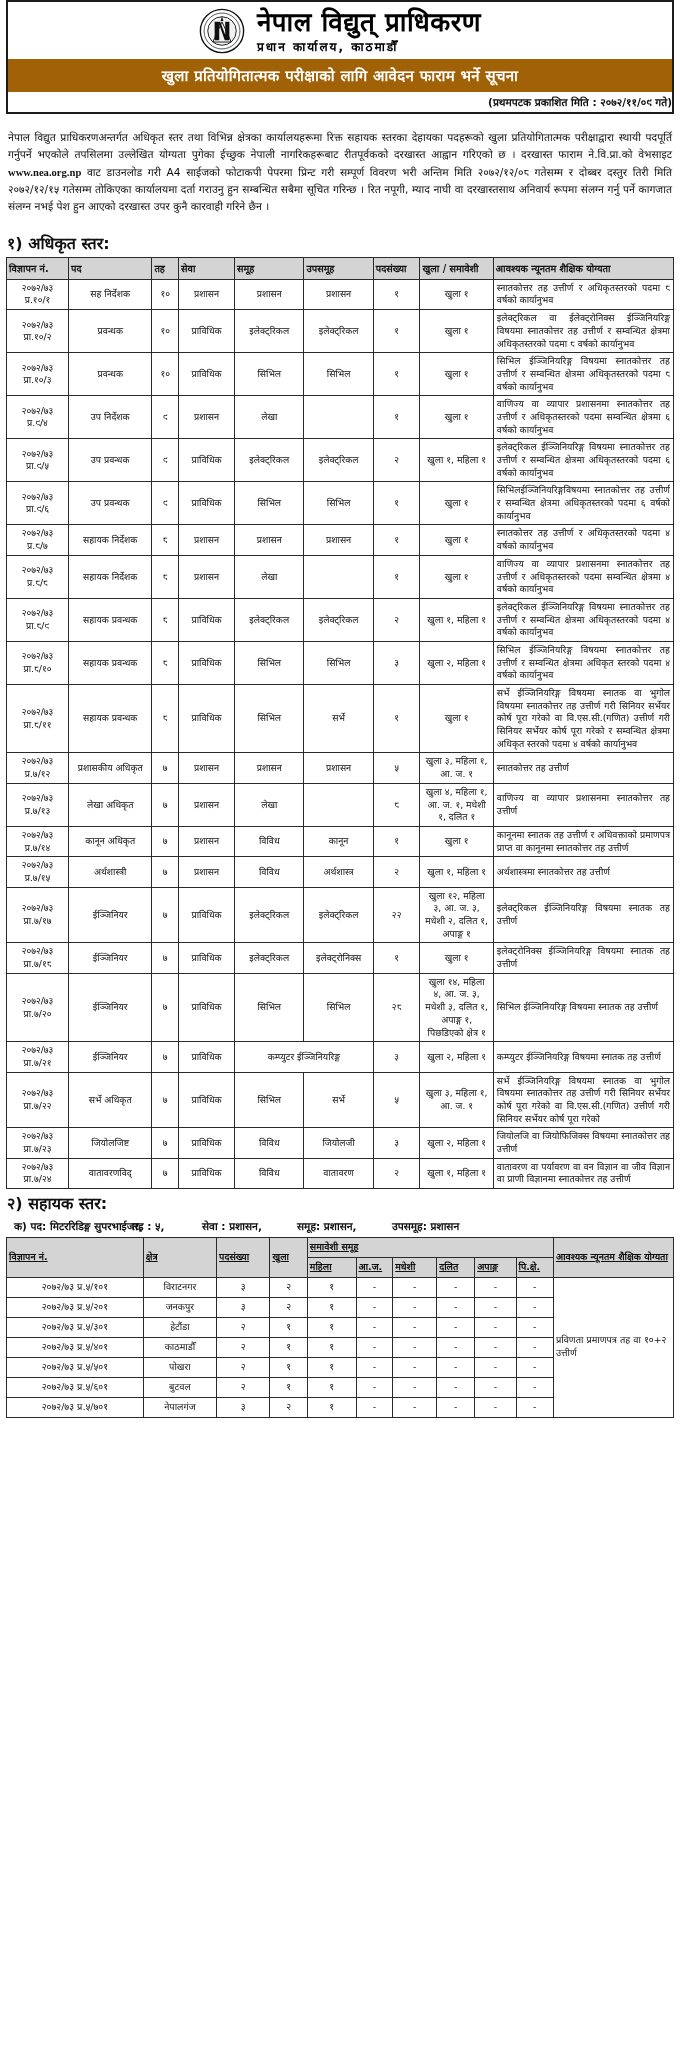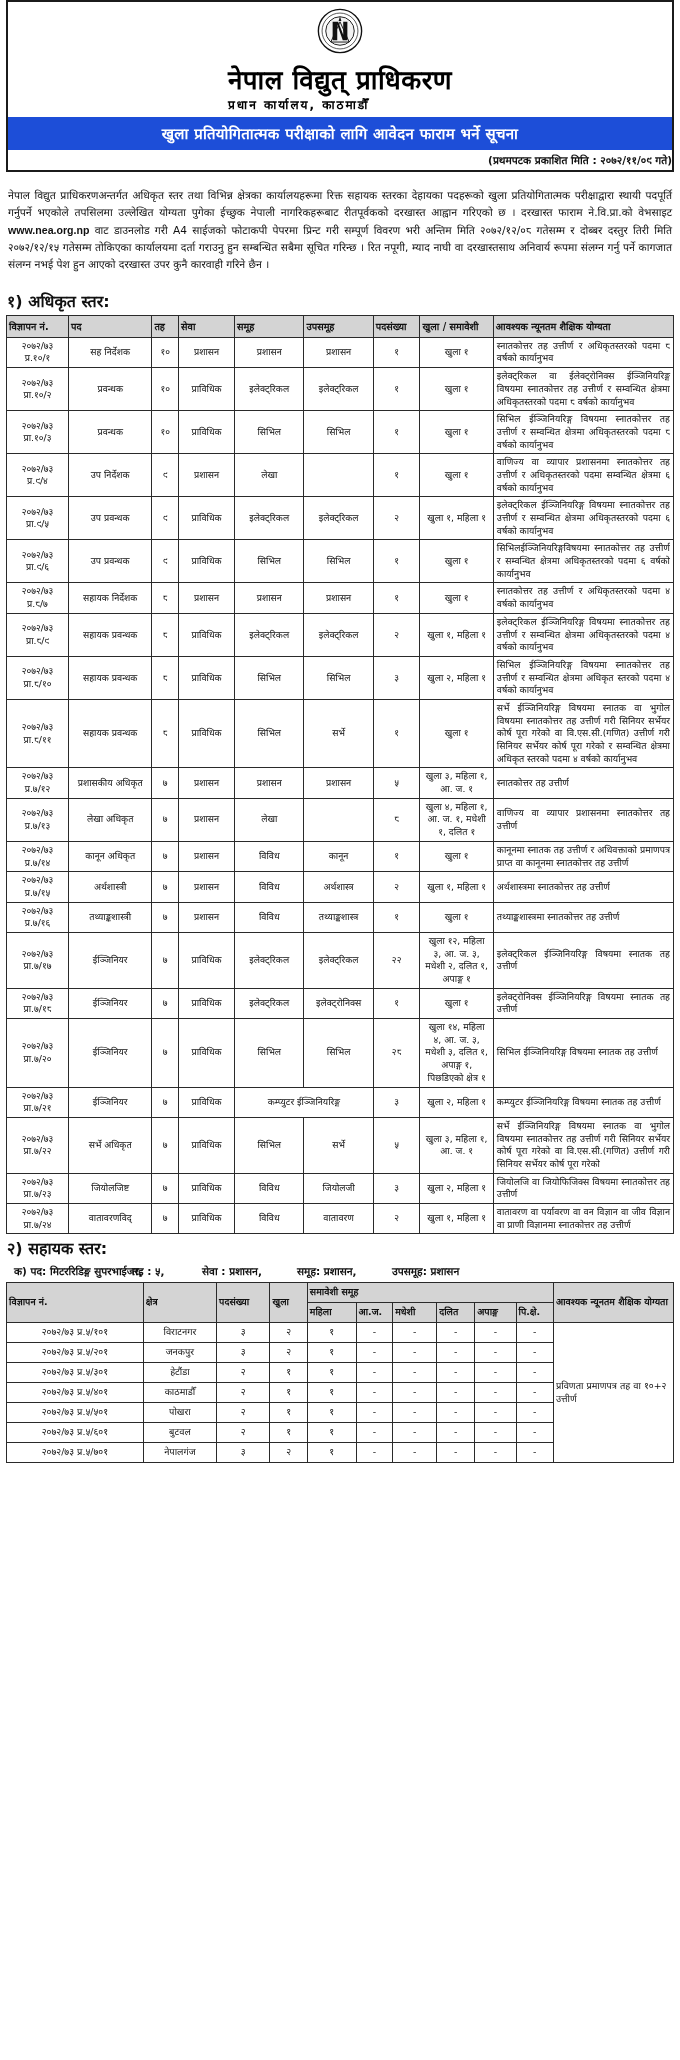--- a/index.html
+++ b/index.html
@@ -31,21 +31,20 @@
     align-items: center;
     justify-content: center;
     gap: 10px;
     flex-direction: column;
   }
   .masthead-top {
     display: flex;
     align-items: center;
     justify-content: space-between;
     gap: 12px;
-    flex-direction: column;
   }
   .logo {
     width: 46px;
     height: 46px;
     flex: 0 0 auto;
   }
   .org-name {
     font-size: 26px;
     font-weight: bold;
     letter-spacing: 0.5px;
@@ -53,21 +52,21 @@
     color: #000;
   }
   .org-sub {
     font-size: 12px;
     font-weight: bold;
     letter-spacing: 2px;
     margin-top: 1px;
     color: #000;
   }
   .blackbar {
-    background: #1d4ed8;
+    background: #a16207;
     color: #ffffff;
     text-align: center;
     font-size: 15px;
     font-weight: bold;
     padding: 6px 4px 7px 4px;
     border-left: 2px solid #1b1b1b;
     border-right: 2px solid #1b1b1b;
     letter-spacing: 0.3px;
   }
   .pubdate {
@@ -81,21 +80,21 @@
   }
 
   
   .intro {
     font-size: 10.6px;
     line-height: 1.62;
     text-align: justify;
     padding: 5px 2px 3px 2px;
     color: #111;
   }
-  .intro .url { font-weight: bold; font-family: Liberation Sans, sans-serif; }
+  .intro .url { font-weight: bold; font-family: Liberation Serif, serif; }
 
   
   .sec-title {
     font-size: 16px;
     font-weight: bold;
     padding: 3px 0 3px 1px;
   }
   .sub-line {
     font-size: 10.5px;
     font-weight: bold;
@@ -140,21 +139,21 @@
     padding-right: 4px;
     border-radius: 15px;
   }
   td.adv { text-align: center; line-height: 1.45; }
 
   
   table.grid2 th, table.grid2 td {
     font-size: 9.4px;
     padding: 3px 2px;
   }
-  table.grid2 th { background: #d4d4d4; }
+  table.grid2 th { background: #d4d4d4; text-decoration: underline; }
   .qualcell { text-align: left; font-size: 9.6px; line-height: 1.55; }
 </style>
 </head>
 <body>
 
 <div class="page">
 
   <div class="masthead">
     <div class="masthead-top">
       <svg class="logo" viewBox="0 0 100 100">
@@ -275,20 +274,31 @@
           <td class="c">सहायक निर्देशक</td>
           <td class="c">८</td>
           <td class="c">प्रशासन</td>
           <td class="c">प्रशासन</td>
           <td class="c">प्रशासन</td>
           <td class="c">१</td>
           <td class="c">खुला १</td>
           <td class="j">स्नातकोत्तर तह उत्तीर्ण र अधिकृतस्तरको पदमा ४ वर्षको कार्यानुभव</td>
         </tr>
         <tr>
+          <td class="adv">२०७२/७३ प्र.८/८</td>
+          <td class="c">सहायक निर्देशक</td>
+          <td class="c">८</td>
+          <td class="c">प्रशासन</td>
+          <td class="c">लेखा</td>
+          <td class="c"></td>
+          <td class="c">१</td>
+          <td class="c">खुला १</td>
+          <td class="j">वाणिज्य वा व्यापार प्रशासनमा स्नातकोत्तर तह उत्तीर्ण र अधिकृतस्तरको पदमा सम्वन्धित क्षेत्रमा ४ वर्षको कार्यानुभव</td>
+        </tr>
+        <tr>
           <td class="adv">२०७२/७३ प्रा.८/९</td>
           <td class="c">सहायक प्रवन्धक</td>
           <td class="c">८</td>
           <td class="c">प्राविधिक</td>
           <td class="c">इलेक्ट्रिकल</td>
           <td class="c">इलेक्ट्रिकल</td>
           <td class="c">२</td>
           <td class="c">खुला १, महिला १</td>
           <td class="j">इलेक्ट्रिकल ईञ्जिनियरिङ्ग विषयमा स्नातकोत्तर तह उत्तीर्ण र सम्वन्धित क्षेत्रमा अधिकृतस्तरको पदमा ४ वर्षको कार्यानुभव</td>
         </tr>
@@ -350,31 +360,20 @@
         <tr>
           <td class="adv">२०७२/७३ प्र.७/१५</td>
           <td class="c">अर्थशास्त्री</td>
           <td class="c">७</td>
           <td class="c">प्रशासन</td>
           <td class="c">विविध</td>
           <td class="c">अर्थशास्त्र</td>
           <td class="c">२</td>
           <td class="c">खुला १, महिला १</td>
           <td class="j">अर्थशास्त्रमा स्नातकोत्तर तह उत्तीर्ण</td>
-        </tr>
-        <tr>
-          <td class="adv">२०७२/७३ प्र.७/१६</td>
-          <td class="c">तथ्याङ्कशास्त्री</td>
-          <td class="c">७</td>
-          <td class="c">प्रशासन</td>
-          <td class="c">विविध</td>
-          <td class="c">तथ्याङ्कशास्त्र</td>
-          <td class="c">१</td>
-          <td class="c">खुला १</td>
-          <td class="j">तथ्याङ्कशास्त्रमा स्नातकोत्तर तह उत्तीर्ण</td>
         </tr>
         <tr>
           <td class="adv">२०७२/७३ प्रा.७/१७</td>
           <td class="c">ईञ्जिनियर</td>
           <td class="c">७</td>
           <td class="c">प्राविधिक</td>
           <td class="c">इलेक्ट्रिकल</td>
           <td class="c">इलेक्ट्रिकल</td>
           <td class="c">२२</td>
           <td class="c">खुला १२, महिला ३, आ. ज. ३, मधेशी २, दलित १, अपाङ्ग १</td>

